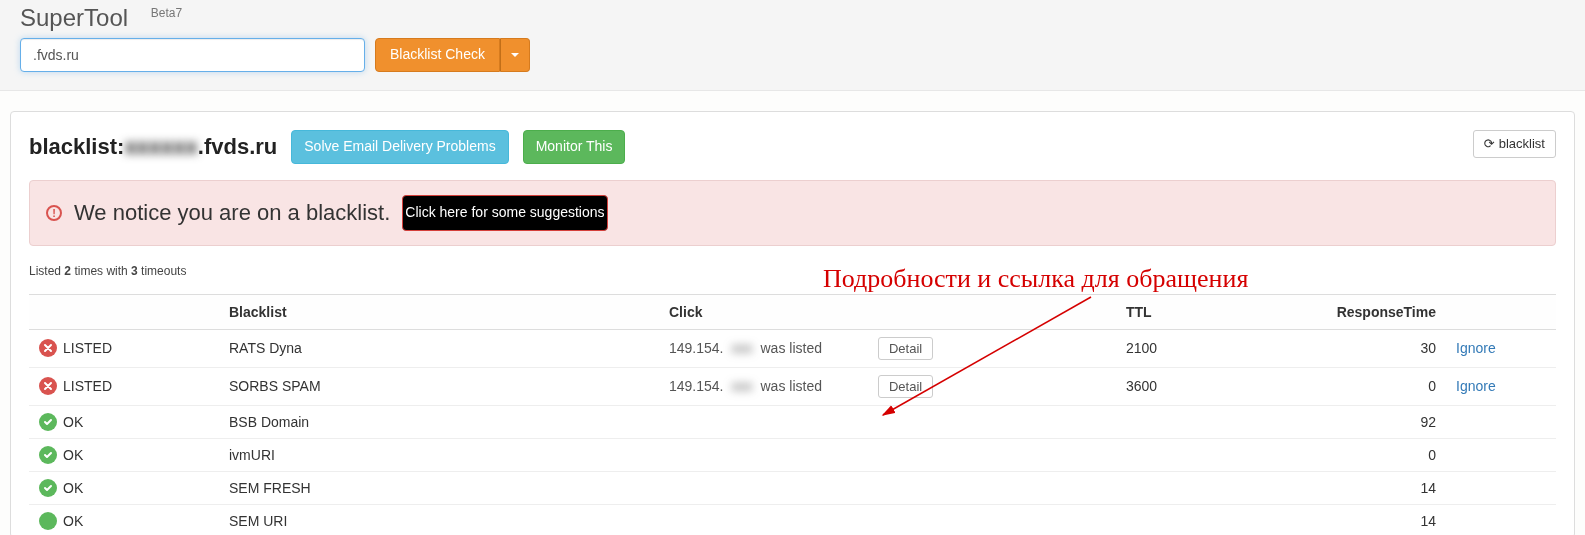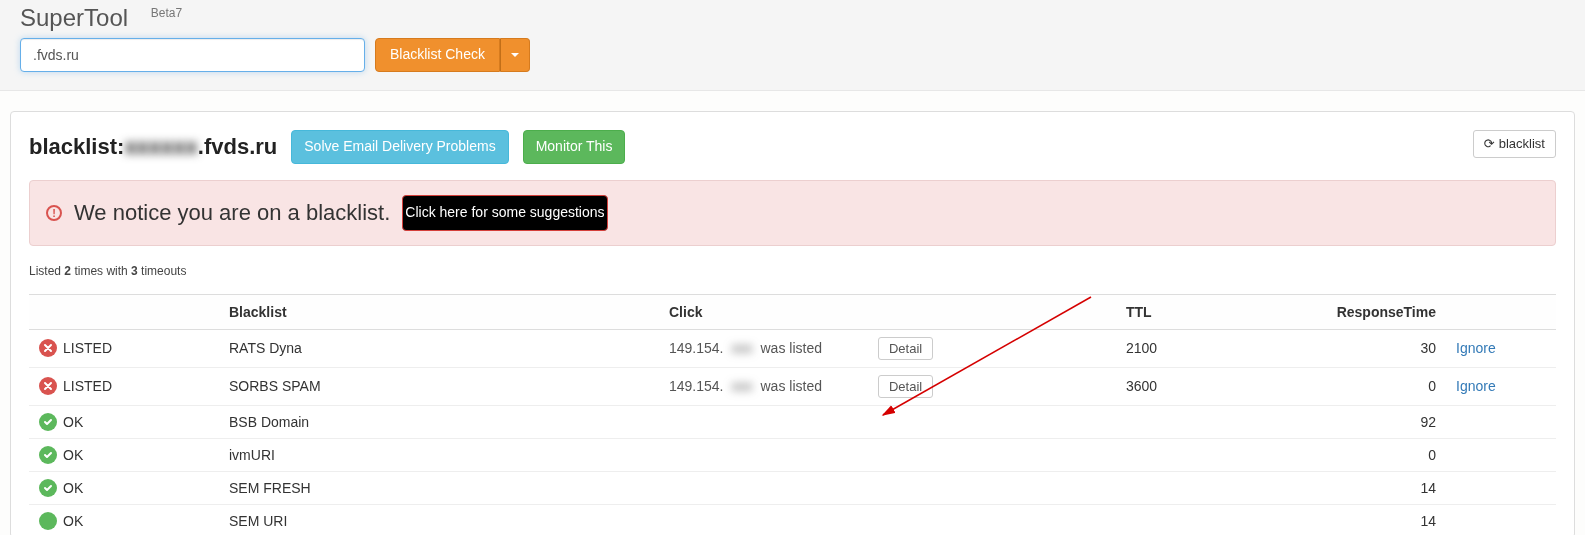--- a/index.html
+++ b/index.html
@@ -304,20 +304,21 @@
           </td>
           <td>SEM URI</td>
           <td></td>
           <td></td>
           <td class="rt">14</td>
           <td></td>
         </tr>
       </tbody>
   </table>
 
+  <div class="annot annot-text">Подробности и ссылка для обращения</div>
   <svg class="arrow" style="top:175px; left:860px;" width="240" height="140">
     <defs>
       <marker id="ah" markerWidth="10" markerHeight="10" refX="8" refY="3" orient="auto">
         <path d="M0,0 L9,3 L0,6 Z" fill="#d50000"></path>
       </marker>
     </defs>
     <line x1="220" y1="10" x2="12" y2="128" stroke="#d50000" stroke-width="1.5" marker-end="url(#ah)"></line>
   </svg>
 
 </div>

